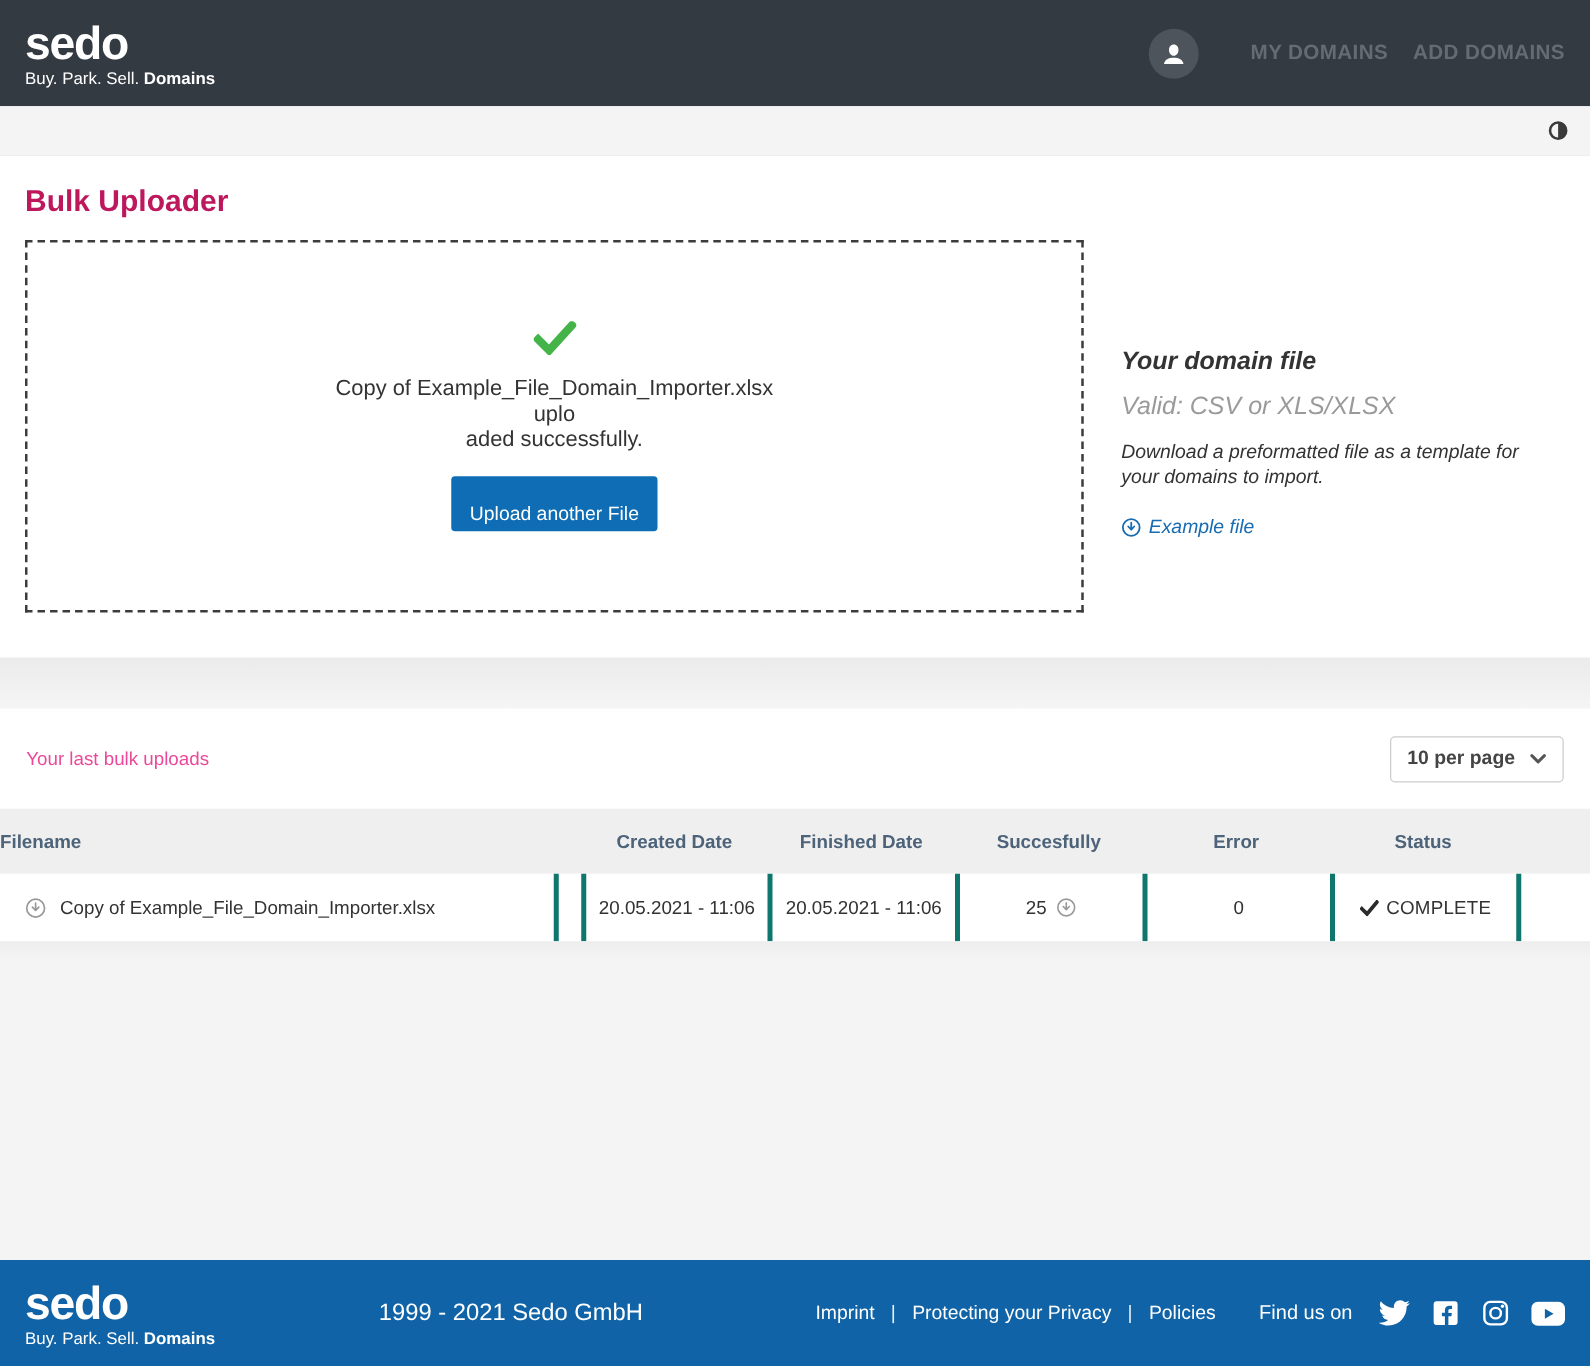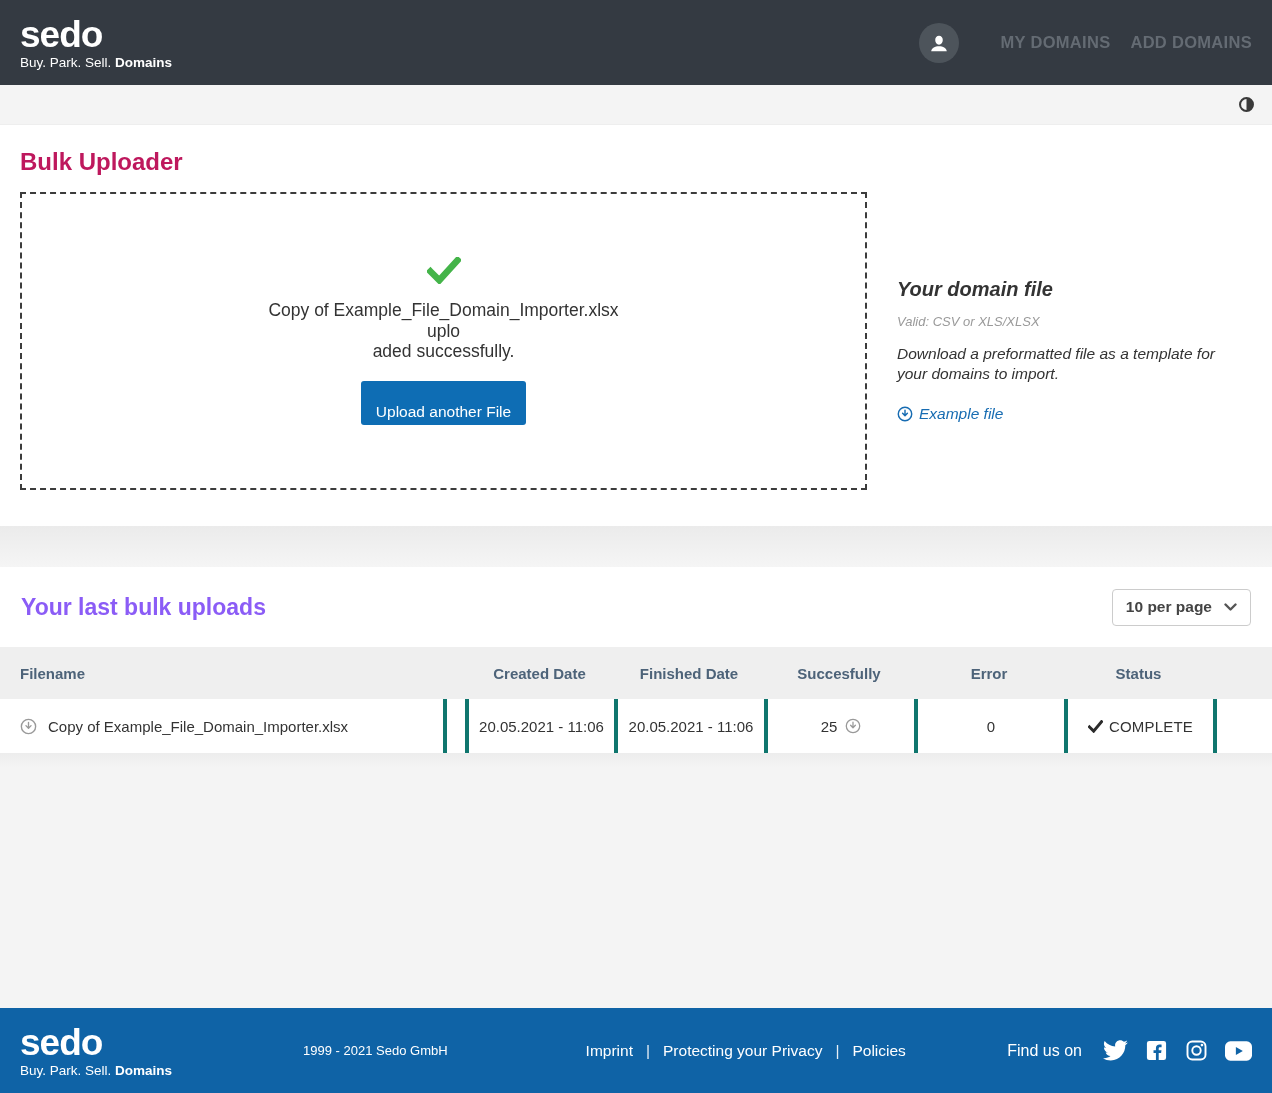--- a/index.html
+++ b/index.html
@@ -32,54 +32,54 @@
     width:847px; height:298px; border:2px dashed #3c3c3c;
     display:flex; flex-direction:column; align-items:center; justify-content:center;
   }
   .success-msg { font-size:17.5px; color:#333; text-align:center; line-height:1.18; margin-top:16px; max-width:360px; overflow-wrap:anywhere; }
   .upload-btn {
     margin-top:19px; background:#0e6db4; color:#fff; border:none; border-radius:3px;
     font-family:inherit; font-size:15.5px; padding:22px 15px; height:28px; cursor:pointer;
   }
   .side-panel { margin-left:30px; padding-top:86px; width:352px;font-style:italic; }
   .side-title { font-size:20px; font-weight:bold; color:#333; }
-  .side-valid { font-size:13px; color:#9a9a9a; margin-top:13px; }
+  .side-valid { font-size:20px; color:#9a9a9a; margin-top:13px; }
   .side-desc { font-size:15.5px; color:#333; line-height:1.32; margin-top:15px; }
   .side-link { margin-top:20px; display:flex; align-items:center; gap:6px; color:#176cb2; font-size:15.5px; cursor:pointer; }
 
   
   .band { height:41px; background:linear-gradient(180deg,#ebebeb 0%,#f5f5f5 100%); flex:0 0 auto; }
 
   
   .uploads { background:#fff; flex:0 0 auto; }
   .uploads-head { height:80px; display:flex; align-items:center; justify-content:space-between; padding:0 21px; }
-  .uploads-title { font-size:23px; font-weight:bold; color:#8b5cf6; }
+  .uploads-title { font-size:15px; font-weight:normal; color:#ec4899; }
   .per-page {
     display:flex; align-items:center; gap:12px; background:#fff; border:1px solid #ccc;
     border-radius:4px; height:37px; padding:0 13px; font-size:15.5px; color:#444; cursor:pointer;font-weight:bold;
   }
 
   .grid-row { display:grid; grid-template-columns:443px 22px 149px 150px 150px 150px 149px 59px; align-items:center; }
   .thead { height:52px; background:#efefef; color:#4d6379; font-weight:bold; font-size:15px; }
   .thead .cell { text-align:center; }
-  .thead .cell-filename { grid-column:span 2; text-align:left; padding-left:20px; }
+  .thead .cell-filename { grid-column:span 2; text-align:left; }
   .trow { height:54px; background:#fff; font-size:15px; color:#333; }
   .trow .cell { text-align:center; height:100%; display:flex; align-items:center; justify-content:center; }
   .trow .cell.bl { border-left:4px solid #0f766e; }
   .cell-file { justify-content:flex-start !important; padding-left:20px; gap:11px; }
   .cell-success { gap:8px; }
   .cell-status { gap:6px; letter-spacing:0.2px; }
 
   
   .lower { flex:1 1 auto; background:linear-gradient(180deg,#ededed 0px,#f4f4f4 14px); }
 
   
   .footer { height:85px; background:#0f63a6; display:flex; align-items:center; padding:0 20px; flex:0 0 auto; color:#fff; }
   .footer .logo { flex:0 0 auto; }
-  .f-copy { font-size:13px; margin-left:131px; white-space:nowrap; }
+  .f-copy { font-size:19px; margin-left:131px; white-space:nowrap; }
   .f-links { display:flex; align-items:center; margin-left:138px; font-size:15.5px; }
   .f-link { cursor:pointer; white-space:nowrap; }
   .f-sep { margin:0 13px; opacity:0.9; }
   .f-social { margin-left:auto; display:flex; align-items:center; gap:17px; }
   .f-findus { font-size:16px; margin-right:4px; }
   .soc { display:flex; align-items:center; cursor:pointer; }
 
   .icon { display:inline-flex; }
 </style>
 </head>

